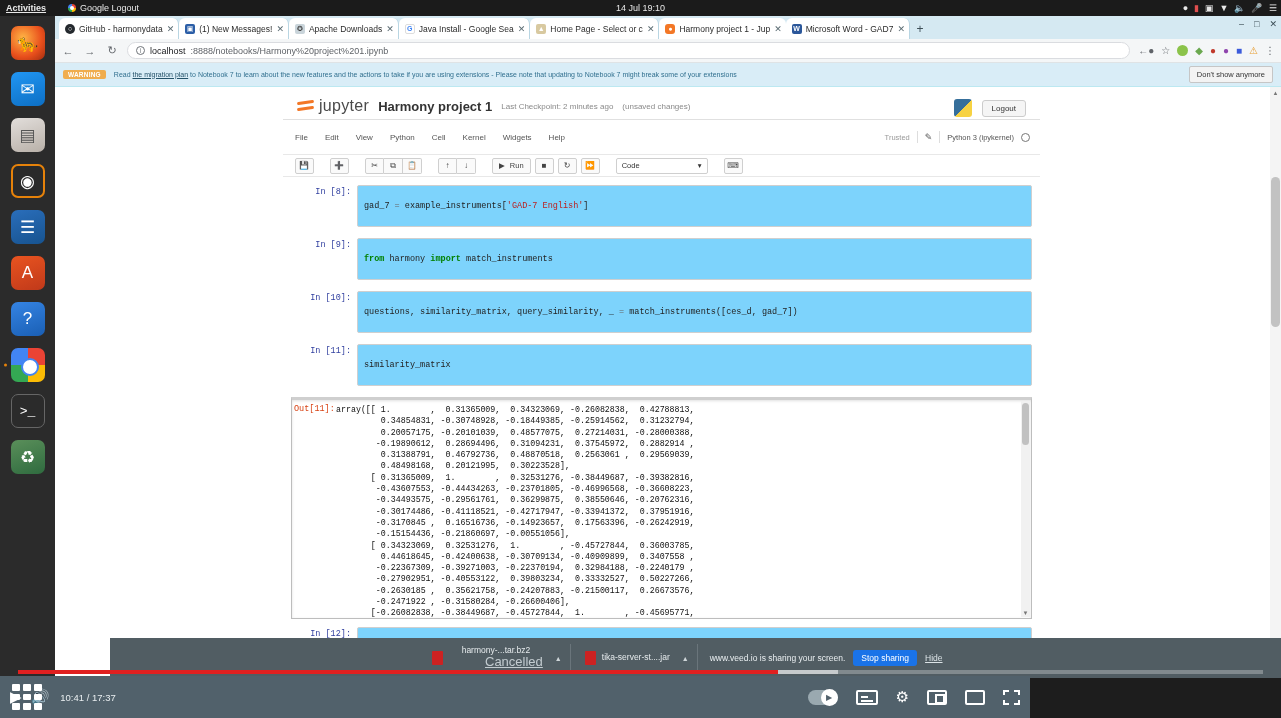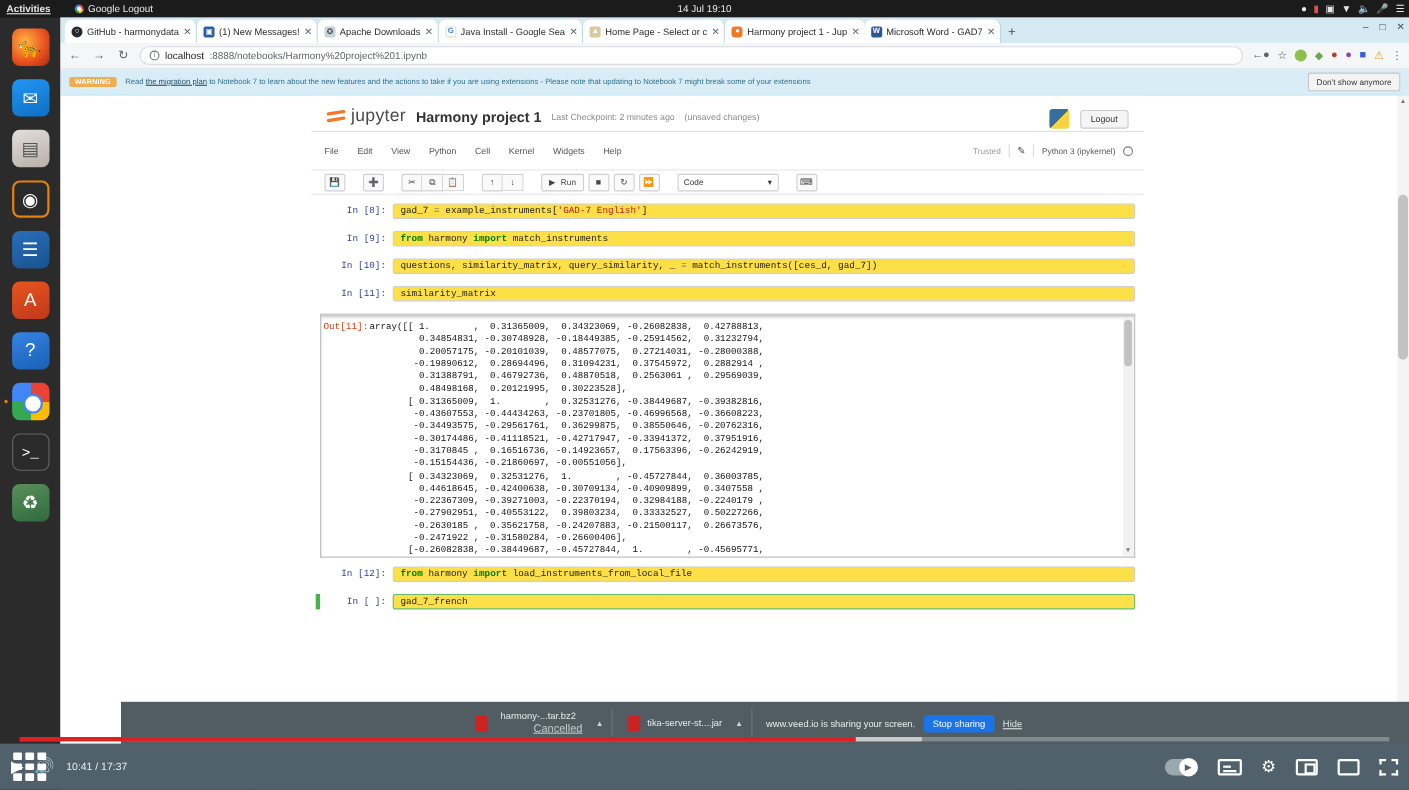--- a/index.html
+++ b/index.html
@@ -206,22 +206,22 @@
   }
 
   
   #cells { padding: 8px 8px 0 8px; }
   .cell { display: flex; align-items: flex-start; margin-bottom: 11px; }
   .prompt {
     width: 66px; flex: none; text-align: right; padding-right: 6px; padding-top: 2px;
     font-family: "Liberation Mono", monospace; font-size: 8.5px; color: #303f9f;
   }
   .input-area {
-    flex: 1; background: #fde047; border: 1px solid #cfcfcf; border-radius: 2px;
-    padding: 1px 6px; font-family: "Liberation Mono", monospace; font-size: 8.5px;
+    flex: 1; background: #7dd3fc; border: 1px solid #cfcfcf; border-radius: 2px;
+    padding: 15px 6px; font-family: "Liberation Mono", monospace; font-size: 8.5px;
     color: #222; white-space: pre; overflow: hidden;
   }
   .cell.selected .input-area { border-color: #66bb6a; }
   .cell.selected { border-left: 4px solid #4caf50; margin-left: -4px; padding-left: 0; }
   .kw  { color: #008000; font-weight: bold; }
   .str { color: #ba2121; }
   .op  { color: #666; }
 
   
   #out-wrap {
@@ -270,21 +270,21 @@
 
   
   #progressbar {
     position: absolute; left: 18px; bottom: 44px; width: 1245px; height: 4px;
     background: rgba(255,255,255,.28);
   }
   #progressbar .played { position: absolute; left: 0; top: 0; height: 4px; width: 760px; background: #e02020; }
   #progressbar .buffered { position: absolute; left: 760px; top: 0; height: 4px; width: 60px; background: rgba(255,255,255,.55); }
 
   #playerbar {
-    position: absolute; left: 0; bottom: 0; width: 1281px; height: 42px;
+    position: absolute; left: 0; bottom: 0; width: 1030px; height: 42px;
     background: #51616b;
     display: flex; align-items: center; padding: 0 10px; gap: 10px;
   }
   #playerbar .ctrl { color: #fff; font-size: 15px; display: flex; align-items: center; }
   #timecode { color: #e9eef0; font-size: 9.5px; font-family: "Liberation Sans", sans-serif; }
   #playerbar .spacer { flex: 1; }
   #playerbar .rightctrls { display: flex; align-items: center; gap: 18px; }
   .icon-box {
     width: 20px; height: 15px; border: 2px solid #fff; border-radius: 2px;
     display: flex; align-items: center; justify-content: center;
@@ -319,21 +319,21 @@
     background: #515d63;
     display: flex; align-items: center; gap: 6px; padding: 0 8px;
   }
   .dlitem {
     display: flex; align-items: center; gap: 6px; height: 28px;
     padding: 0 8px; border-right: 1px solid #6a757b; color: #e6ebed; text-align: center;
   }
   .dlitem .ficon { width: 11px; height: 14px; background: #cc2222; border-radius: 1px; }
   .dlitem .names { display: flex; flex-direction: column; line-height: 1.15; }
   .dlitem .fname { font-size: 8.5px; }
-  .dlitem .fstat { font-size: 10px; color: #c3ccd0; text-decoration: underline; margin-left: 36px; }
+  .dlitem .fstat { font-size: 13px; color: #c3ccd0; text-decoration: underline; margin-left: 36px; }
   .dlitem .caret { font-size: 7px; color: #cfd6d9; margin-left: 6px; }
 
   
   #share-notif {
     display: flex; align-items: center; gap: 8px; height: 24px;
     padding: 0 6px; color: #e9eef0;
   }
   #share-notif .stext { font-size: 8.5px; }
   #stop-sharing {
     background: #1a73e8; color: #fff; font-size: 8.5px; padding: 3px 8px; border-radius: 3px;

